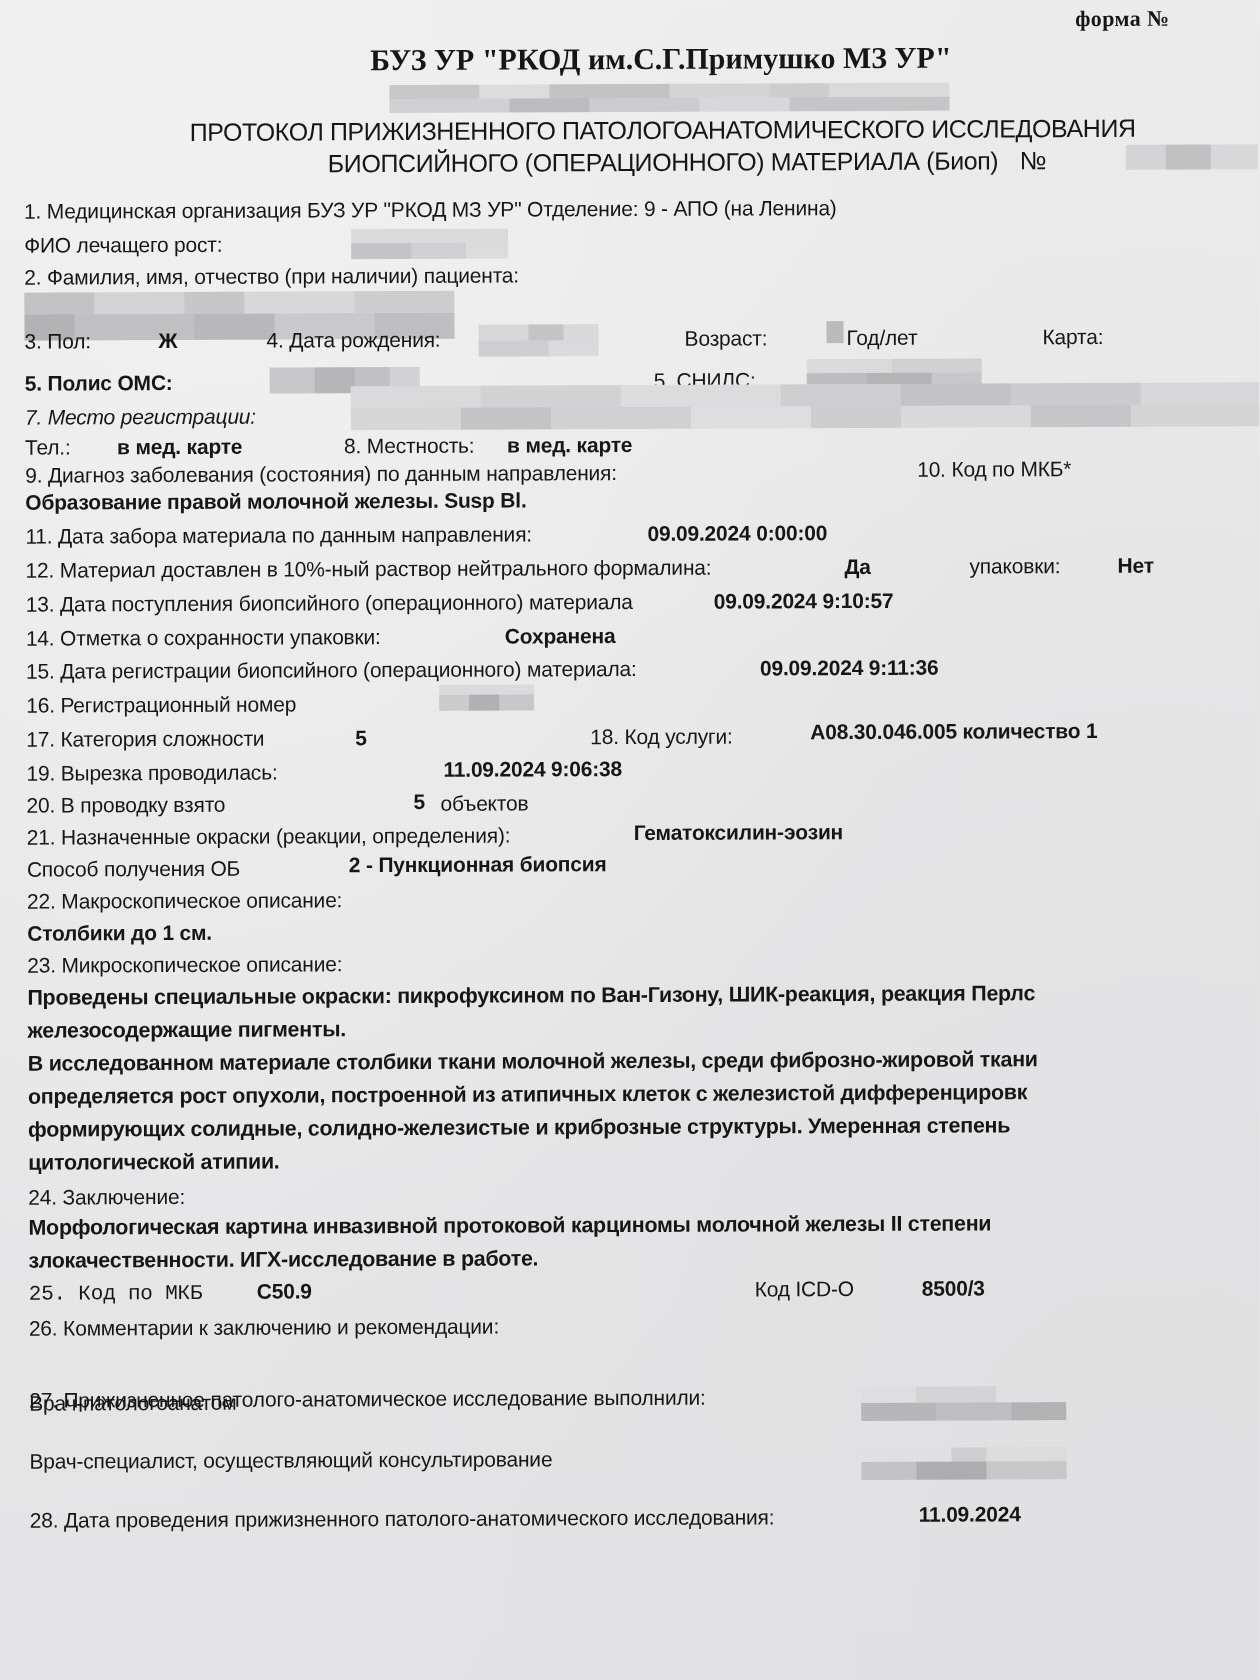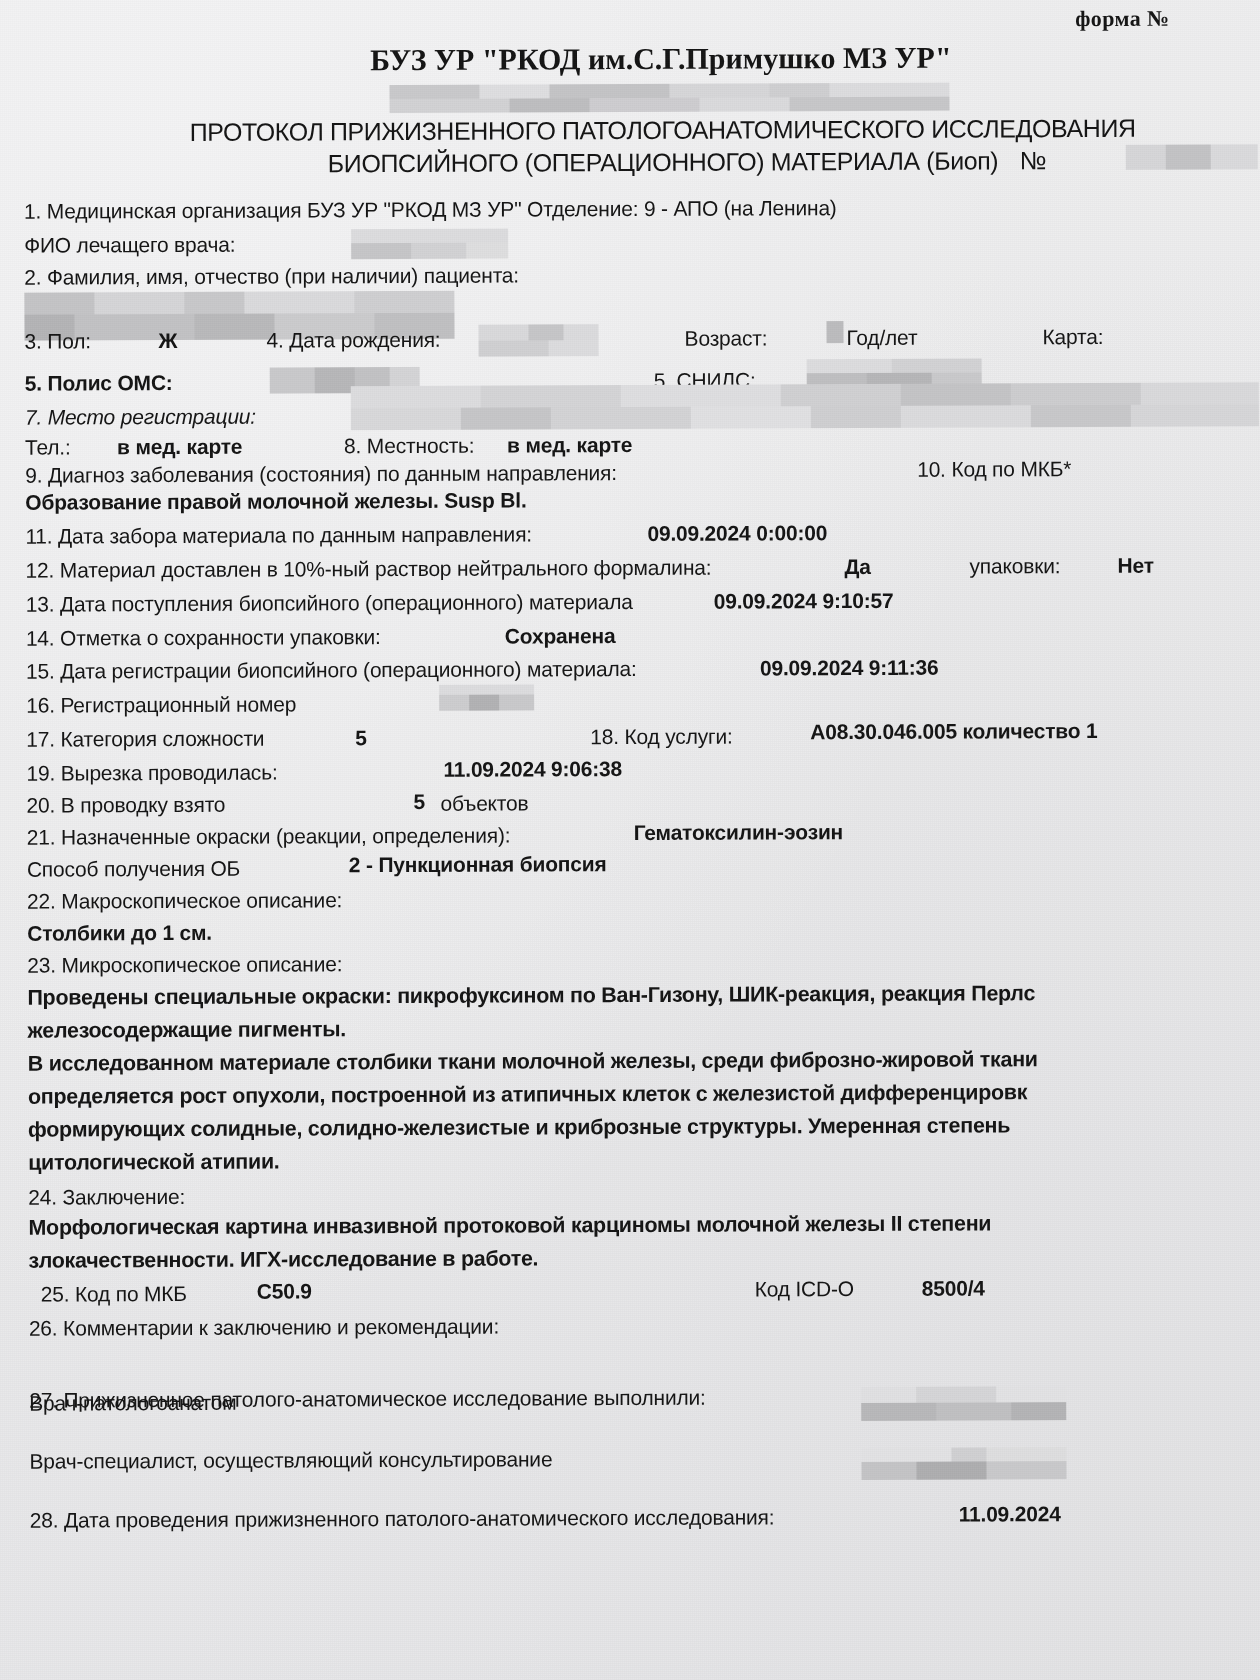--- a/index.html
+++ b/index.html
@@ -112,21 +112,21 @@
   <div class="line doc-title" style="left:1022px; top:150px;">№</div>
 
   <div class="redact" style="left:1128px; top:147px; width:132px; height:25px;">
     <i style="left:0;  top:0; width:40px; height:25px; background:#d6d6d8;"></i>
     <i style="left:40px;top:0;width:45px; height:25px; background:#c3c3c5;"></i>
     <i style="left:85px;top:0;width:47px; height:25px; background:#dadadc;"></i>
   </div>
 
   <div class="line lbl" style="left:26px; top:198px;">1. Медицинская организация БУЗ УР "РКОД МЗ УР"  Отделение: 9 - АПО (на Ленина)</div>
 
-  <div class="line lbl" style="left:26px; top:232px;">ФИО лечащего врача:</div>
+  <div class="line lbl" style="left:26px; top:232px;">ФИО лечащего рост:</div>
   <div class="redact" style="left:353px; top:228px; width:157px; height:30px;">
     <i style="left:0;  top:0;  width:157px;height:14px; background:#dcdcde;"></i>
     <i style="left:0;  top:14px;width:60px; height:16px; background:#c6c6c8;"></i>
     <i style="left:60px;top:14px;width:55px;height:16px; background:#d2d2d4;"></i>
     <i style="left:115px;top:14px;width:42px;height:16px; background:#dededf;"></i>
   </div>
 
   <div class="line lbl" style="left:26px; top:264px;">2. Фамилия, имя, отчество (при наличии) пациента:</div>
   <div class="redact" style="left:26px; top:290px; width:430px; height:48px;">
     <i style="left:0;   top:0;  width:70px; height:22px; background:#c4c4c6;"></i>
@@ -258,24 +258,24 @@
   <div class="line body-b" style="left:26px; top:1018px;">железосодержащие пигменты.</div>
   <div class="line body-b" style="left:26px; top:1051px;">В исследованном материале столбики ткани молочной железы, среди фиброзно-жировой ткани</div>
   <div class="line body-b" style="left:26px; top:1084px;">определяется рост опухоли, построенной из атипичных  клеток с железистой дифференцировк</div>
   <div class="line body-b" style="left:26px; top:1117px;">формирующих солидные, солидно-железистые и криброзные структуры. Умеренная степень</div>
   <div class="line body-b" style="left:26px; top:1150px;">цитологической атипии.</div>
 
   <div class="line lbl" style="left:26px; top:1184px;text-align:center;">24. Заключение:</div>
   <div class="line body-b" style="left:26px; top:1215px;">Морфологическая картина инвазивной протоковой карциномы молочной железы II степени</div>
   <div class="line body-b" style="left:26px; top:1248px;">злокачественности. ИГХ-исследование в работе.</div>
 
-  <div class="line lbl" style="left:38px; top:1281px;">25. Код по МКБ</div>
+  <div class="line lbl" style="left:26px; top:1281px;font-family:Liberation Mono, monospace;">25. Код по МКБ</div>
   <div class="line val" style="left:254px; top:1279px;">C50.9</div>
   <div class="line lbl" style="left:752px; top:1279px;">Код ICD-O</div>
-  <div class="line val" style="left:919px; top:1279px;">8500/4</div>
+  <div class="line val" style="left:919px; top:1279px;">8500/3</div>
 
   <div class="line lbl" style="left:26px; top:1315px;">26. Комментарии к заключению и рекомендации:</div>
 
   <div class="line lbl" style="left:26px; top:1387px;">27. Прижизненное патолого-анатомическое исследование выполнили:</div>
 
   <div class="redact" style="left:858px; top:1388px; width:205px; height:34px;">
     <i style="left:0;   top:0;  width:55px; height:16px; background:#e0e0e2;"></i>
     <i style="left:55px;top:0;  width:80px; height:16px; background:#d5d5d7;"></i>
     <i style="left:135px;top:0; width:70px; height:16px; background:#e2e2e4;"></i>
     <i style="left:0;   top:16px;width:75px;height:18px; background:#b8b8ba;"></i>
@@ -288,17 +288,17 @@
     <i style="left:0;   top:0;  width:90px; height:14px; background:#e2e2e4;"></i>
     <i style="left:90px;top:0;  width:35px; height:14px; background:#d0d0d2;"></i>
     <i style="left:125px;top:0; width:80px; height:14px; background:#dededf;"></i>
     <i style="left:0;   top:14px;width:55px;height:18px; background:#c4c4c6;"></i>
     <i style="left:55px;top:14px;width:70px;height:18px; background:#aeaeb0;"></i>
     <i style="left:125px;top:14px;width:80px;height:18px;background:#c9c9cb;"></i>
   </div>
   <div class="line lbl" style="left:26px; top:1448px;">Врач-специалист, осуществляющий консультирование</div>
 
   <div class="line lbl" style="left:26px; top:1507px;">28. Дата проведения прижизненного патолого-анатомического исследования:</div>
-  <div class="line val" style="left:915px; top:1505px;margin-left:40px;">11.09.2024</div>
+  <div class="line val" style="left:915px; top:1505px;">11.09.2024</div>
 
 </div>
 
 <div class="grain"></div>
 
 </body></html>

